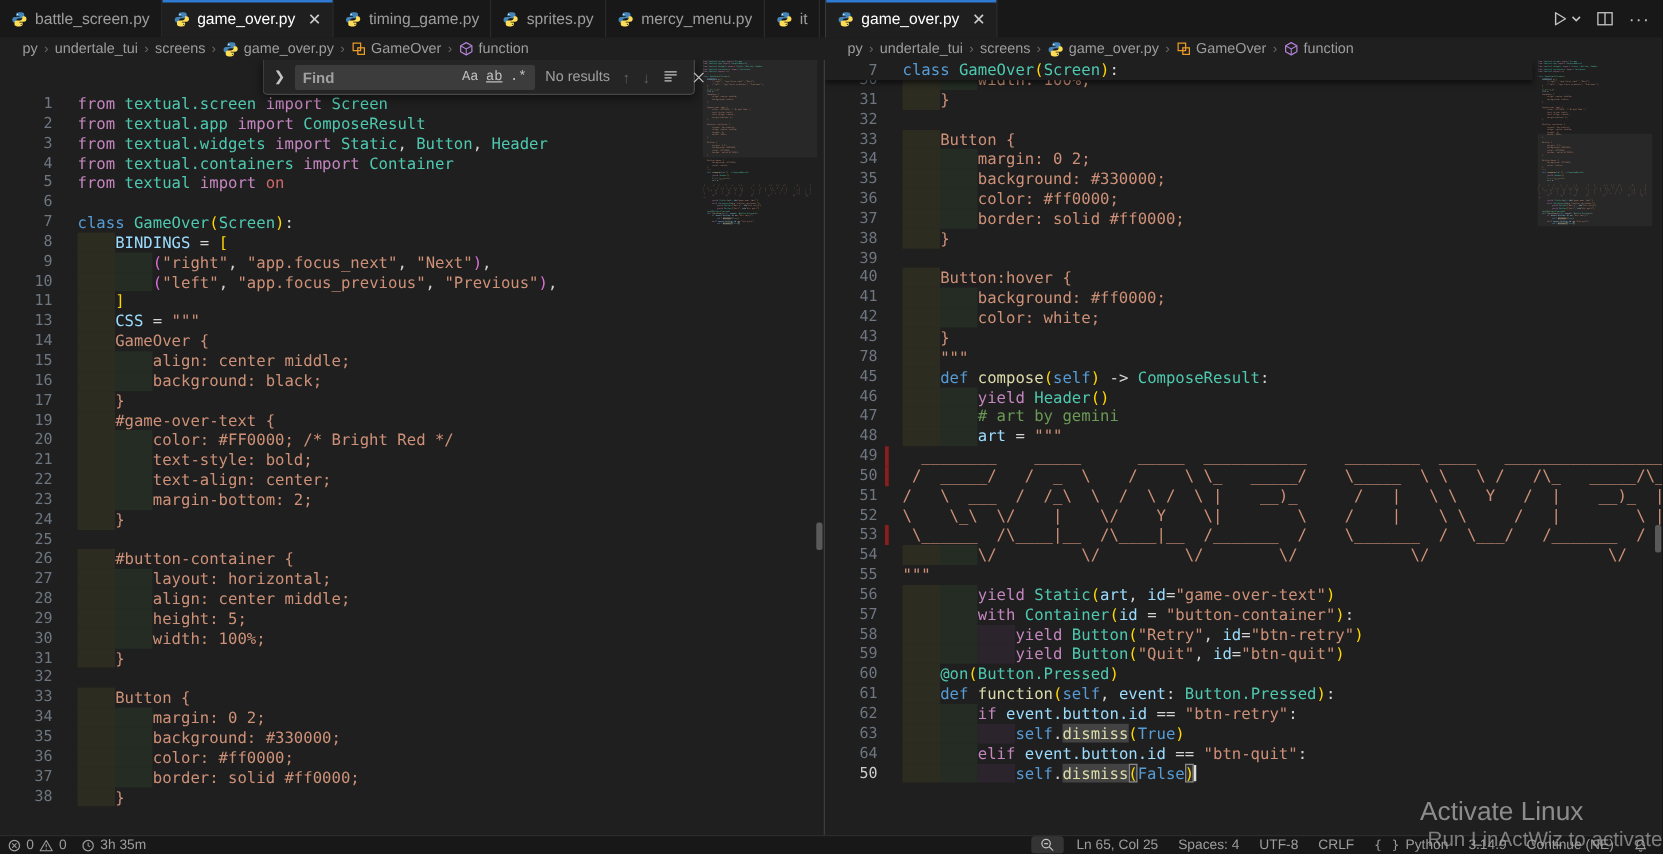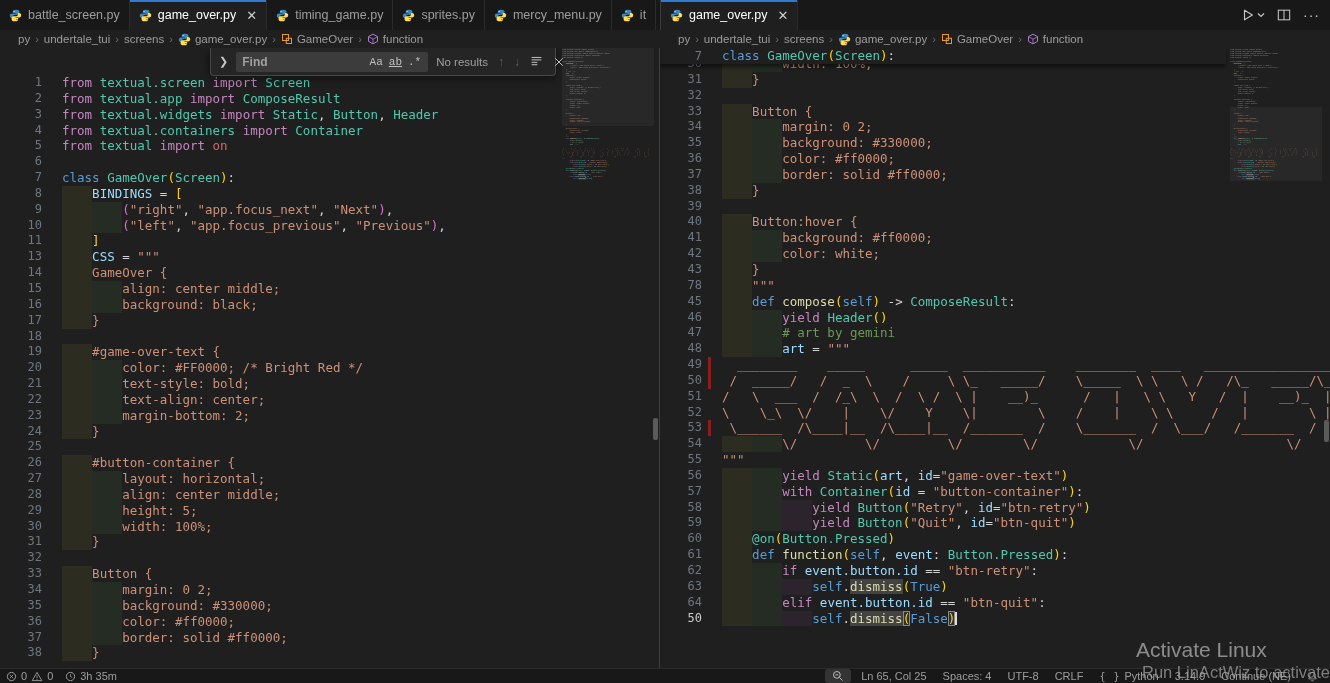--- a/index.html
+++ b/index.html
@@ -322,24 +322,20 @@
             <span class="ln">15</span>
             <pre class="code"><span class="iblk i0" style="left:0px"></span><span class="iblk i1" style="left:30.1px"></span><span class="tok s">        align: center middle;</span></pre>
           </div>
           <div class="row">
             <span class="ln">16</span>
             <pre class="code"><span class="iblk i0" style="left:0px"></span><span class="iblk i1" style="left:30.1px"></span><span class="tok s">        background: black;</span></pre>
           </div>
           <div class="row">
             <span class="ln">17</span>
             <pre class="code"><span class="iblk i0" style="left:0px"></span><span class="tok s">    }</span></pre>
-          </div>
-          <div class="row">
-            <span class="ln">18</span>
-            <pre class="code"></pre>
           </div>
           <div class="row">
             <span class="ln">19</span>
             <pre class="code"><span class="iblk i0" style="left:0px"></span><span class="tok s">    #game-over-text {</span></pre>
           </div>
           <div class="row">
             <span class="ln">20</span>
             <pre class="code"><span class="iblk i0" style="left:0px"></span><span class="iblk i1" style="left:30.1px"></span><span class="tok s">        color: #FF0000; /* Bright Red */</span></pre>
           </div>
           <div class="row">

